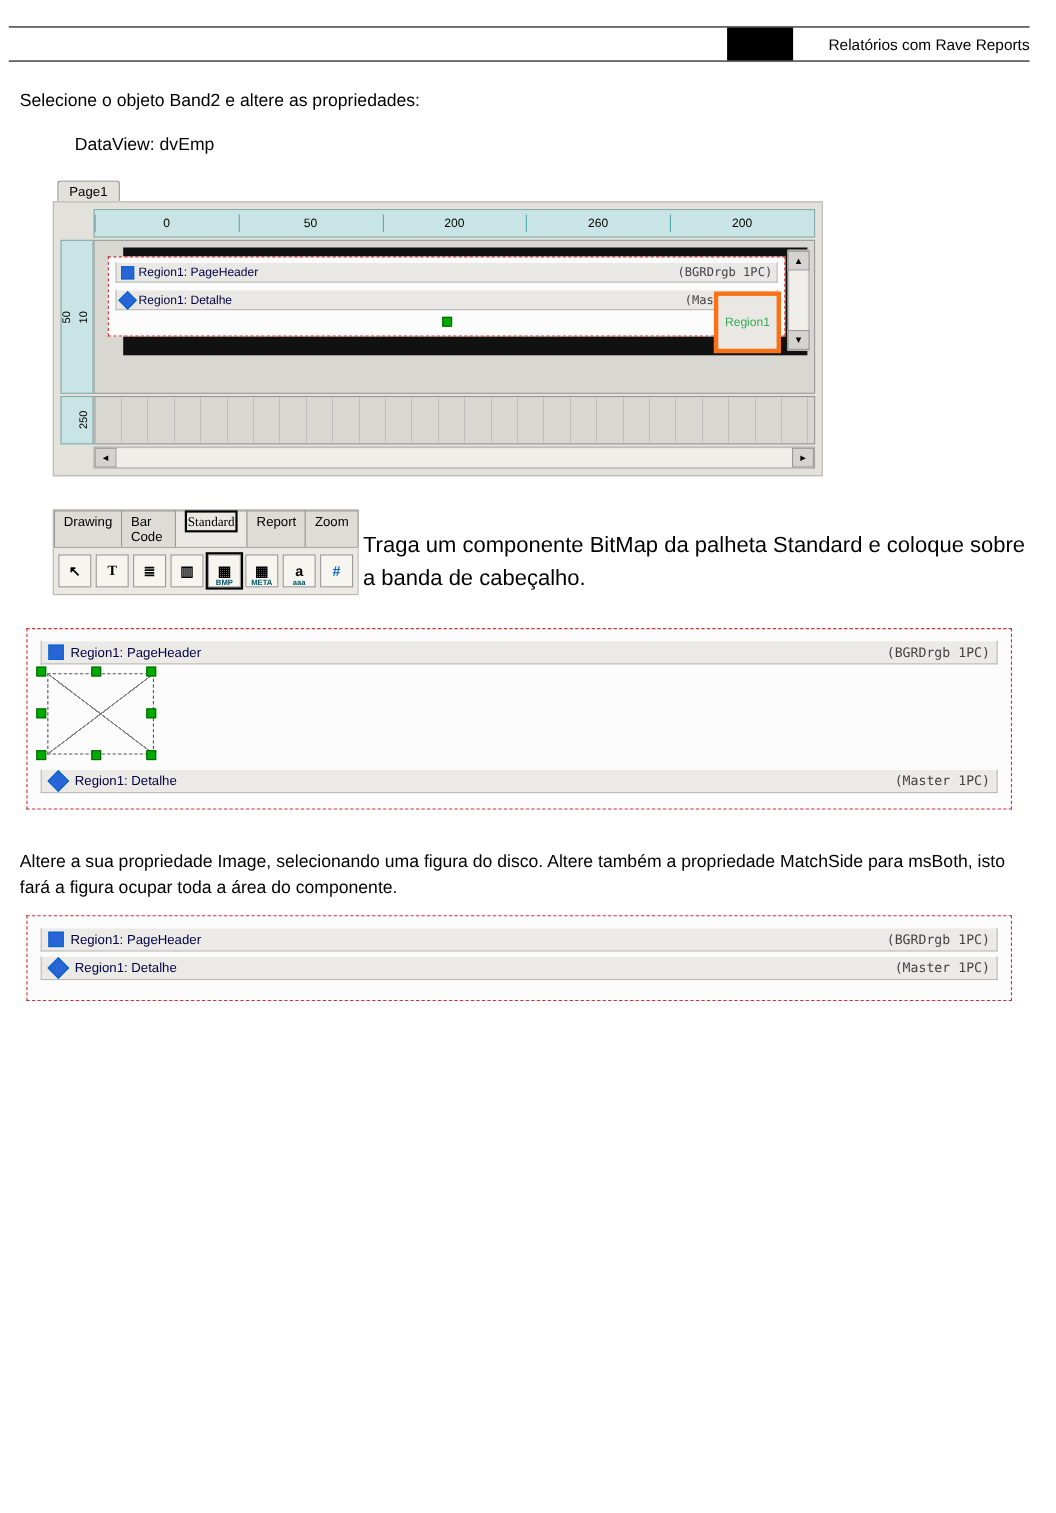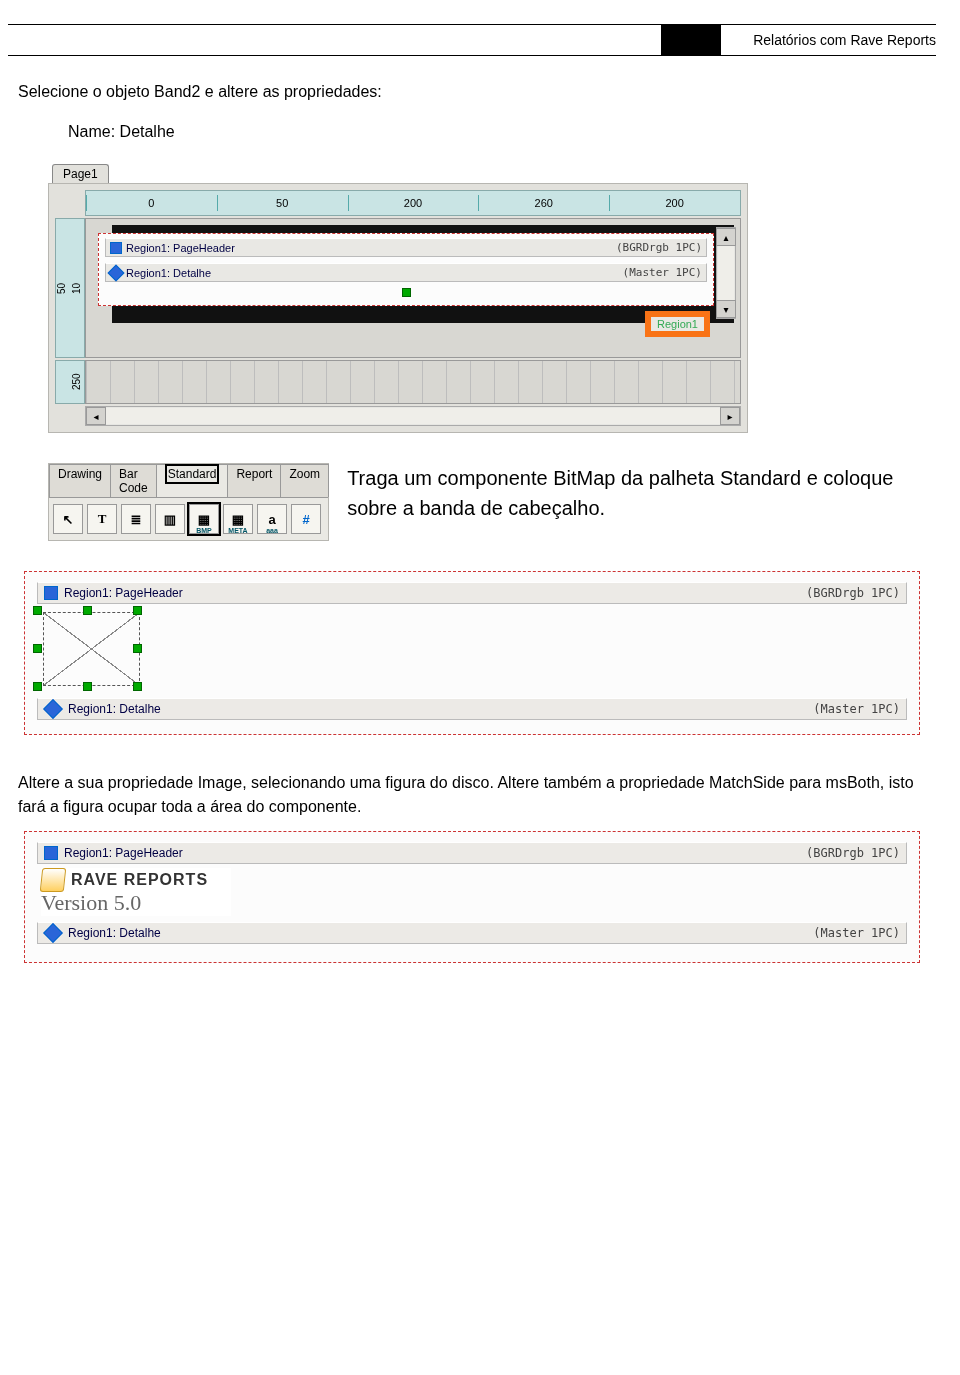--- a/index.html
+++ b/index.html
@@ -132,22 +132,22 @@
     font-size: 11px;
     padding: 2px 4px;
     margin-bottom: 6px;
   }
   .band .square { width:10px;height:10px;border:1px solid #06c;margin-right:4px;background:#2a65d8; }
   .band .diamond { width:10px;height:10px;border:1px solid #06c;margin-right:4px;background:#2a65d8;transform:rotate(45deg); }
   .band .bname { flex: 1; color:#004; }
   .band .bflags { font-family: monospace; font-size: 11px; color:#444; }
   .greenhandle { width:7px;height:7px;background:#0a0;border:1px solid #060;margin:0 auto; }
   .region-label {
-    position: absolute; right: 30px; bottom: 20px;
-    background:#e9e8e4;border:6px solid #f97316;font-size:11px;padding:1px 6px;color:#3a5;
+    position: absolute; right: 30px; bottom: 36px;
+    background:#e9e8e4;border:4px solid #f97316;font-size:11px;padding:18px 6px;color:#3a5;
   }
   
   .canvas-row2 {
     display: flex;
     height: 44px;
     margin-top: 2px;
   }
   .canvas2 {
     flex: 1;
     background: #d8d7d2;
@@ -163,34 +163,34 @@
   .strack { flex:1;height:16px;background:#efeee9; }
   .vscroll {
     position:absolute;right:4px;top:8px;bottom:38px;width:18px;background:#e6e6e2;border:1px solid #aaa;
     display:flex;flex-direction:column;align-items:center;
   }
   .vtrack { flex:1;width:16px;background:#efeee9; }
 
   
   .palette-block {
     display: flex;
-    align-items: flex-start;
-    gap: 18px;
+    align-items: flex-end;
+    gap: 4px;
     margin: 8px 0 30px 40px;
   }
   .palette {
     width: 310px;
     background: #e2e1dc;
     border: 1px solid #b7b6b1;
   }
   .ptabs { display:flex;font-size:12px; }
   .ptab {
     padding:2px 8px;border:1px solid #999;border-bottom:none;background:#dedcd6;margin-right:-1px;
   }
-  .ptab.active { background:#eae9e4; }
+  .ptab.active { background:#eae9e4;font-family:Liberation Serif, serif; }
   .phi { border:2px solid #000; padding:1px; }
   .pbody {
     display:flex;align-items:center;padding:6px 4px;border-top:1px solid #999;background:#eae9e4;
     gap:4px;
   }
   .tool {
     width:28px;height:28px;border:1px solid #999;background:#f6f5f0;
     display:flex;align-items:center;justify-content:center;font-size:13px;font-weight:bold;
     position:relative;
   }
@@ -256,21 +256,21 @@
 
   <div class="header-row">
     <div class="header-spacer"></div>
     <div class="header-blackbox"></div>
     <div class="header-title">Relatórios com Rave Reports</div>
   </div>
 
   <p class="body-text">Selecione o objeto Band2 e altere as propriedades:</p>
 
   <div class="def-block">
-    <div class="body-text" style="margin:0">Name: Detalhe</div>
+    <div class="body-text" style="margin:0">DataView: dvEmp</div>
   </div>
 
   <div class="sshot1">
     <div class="tabrow1">
       <div class="tab1">Page1</div>
     </div>
     <div class="ide-box" style="position:relative;">
       <div class="hruler">
         <div class="tick">0</div>
         <div class="tick">50</div>
@@ -372,27 +372,20 @@
   </div>
 
   <p class="body-text">Altere a sua propriedade Image, selecionando uma figura do disco. Altere também a propriedade MatchSide para msBoth, isto fará a figura ocupar toda a área do componente.</p>
 
   <div class="sshot3">
     <div class="band-big">
       <span class="sq"></span>
       <span style="flex:1;color:#004">Region1: PageHeader</span>
       <span style="font-family:monospace;color:#444">(BGRDrgb 1PC)</span>
     </div>
-    <div class="ravebox">
-      <div class="ravebrand">
-        <div class="ravebook"></div>
-        <span>RAVE REPORTS</span>
-      </div>
-      <div class="ravever">Version 5.0</div>
-    </div>
     <div class="band-big">
       <span class="di"></span>
       <span style="flex:1;color:#004">Region1: Detalhe</span>
       <span style="font-family:monospace;color:#444">(Master 1PC)</span>
     </div>
   </div>
 
 </div>
 
 </body></html>

